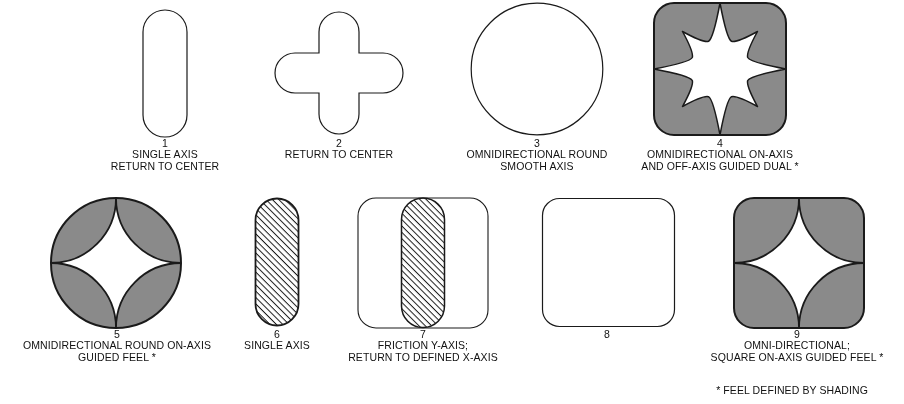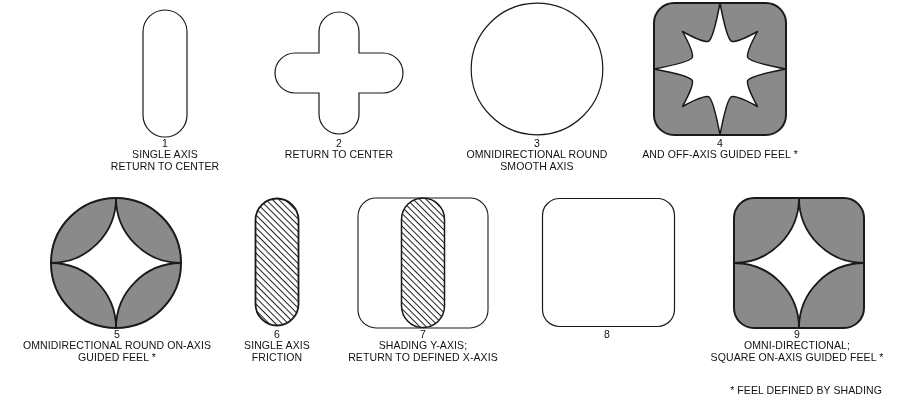--- a/index.html
+++ b/index.html
@@ -5,21 +5,21 @@
   html,body{margin:0;padding:0;background:#fff;}
   body{width:904px;height:404px;font-family:"Liberation Sans",sans-serif;}
   .canvas{position:relative;width:904px;height:404px;background:#fff;overflow:hidden;}
   .shape{position:absolute;display:block;}
   .label{
     position:absolute;transform:translateX(-50%);width:260px;text-align:center;
     font-size:10.5px;line-height:11.5px;color:#111;letter-spacing:0.1px;white-space:nowrap;
   }
   .label .num{line-height:11px;}
   .footnote{
-    position:absolute;top:384px;right:22px;font-size:10.5px;color:#111;letter-spacing:0.1px;
+    position:absolute;top:384px;right:36px;font-size:10.5px;color:#111;letter-spacing:0.1px;
   }
 </style>
 </head>
 <body>
 
 <div class="canvas">
 
   <svg width="0" height="0" style="position:absolute" aria-hidden="true">
     <defs>
       <pattern id="hatch" width="4.5" height="4.5" patternUnits="userSpaceOnUse" patternTransform="rotate(-45)">
@@ -78,36 +78,36 @@
     <div class="num">2</div>
     <div>RETURN TO CENTER</div>
   </div>
   <div class="label" style="left:537px;top:138px">
     <div class="num">3</div>
     <div>OMNIDIRECTIONAL ROUND</div>
     <div>SMOOTH AXIS</div>
   </div>
   <div class="label" style="left:720px;top:138px">
     <div class="num">4</div>
-    <div>AND OFF-AXIS GUIDED FEEL *</div>
+    <div>OMNIDIRECTIONAL ON-AXIS</div>
+    <div>AND OFF-AXIS GUIDED DUAL *</div>
   </div>
 
   <div class="label" style="left:117px;top:329px">
     <div class="num">5</div>
     <div>OMNIDIRECTIONAL ROUND ON-AXIS</div>
     <div>GUIDED FEEL *</div>
   </div>
   <div class="label" style="left:277px;top:329px">
     <div class="num">6</div>
     <div>SINGLE AXIS</div>
-    <div>FRICTION</div>
   </div>
   <div class="label" style="left:423px;top:329px">
     <div class="num">7</div>
-    <div>SHADING Y-AXIS;</div>
+    <div>FRICTION Y-AXIS;</div>
     <div>RETURN TO DEFINED X-AXIS</div>
   </div>
   <div class="label" style="left:607px;top:329px">
     <div class="num">8</div>
   </div>
   <div class="label" style="left:797px;top:329px">
     <div class="num">9</div>
     <div>OMNI-DIRECTIONAL;</div>
     <div>SQUARE ON-AXIS GUIDED FEEL *</div>
   </div>

